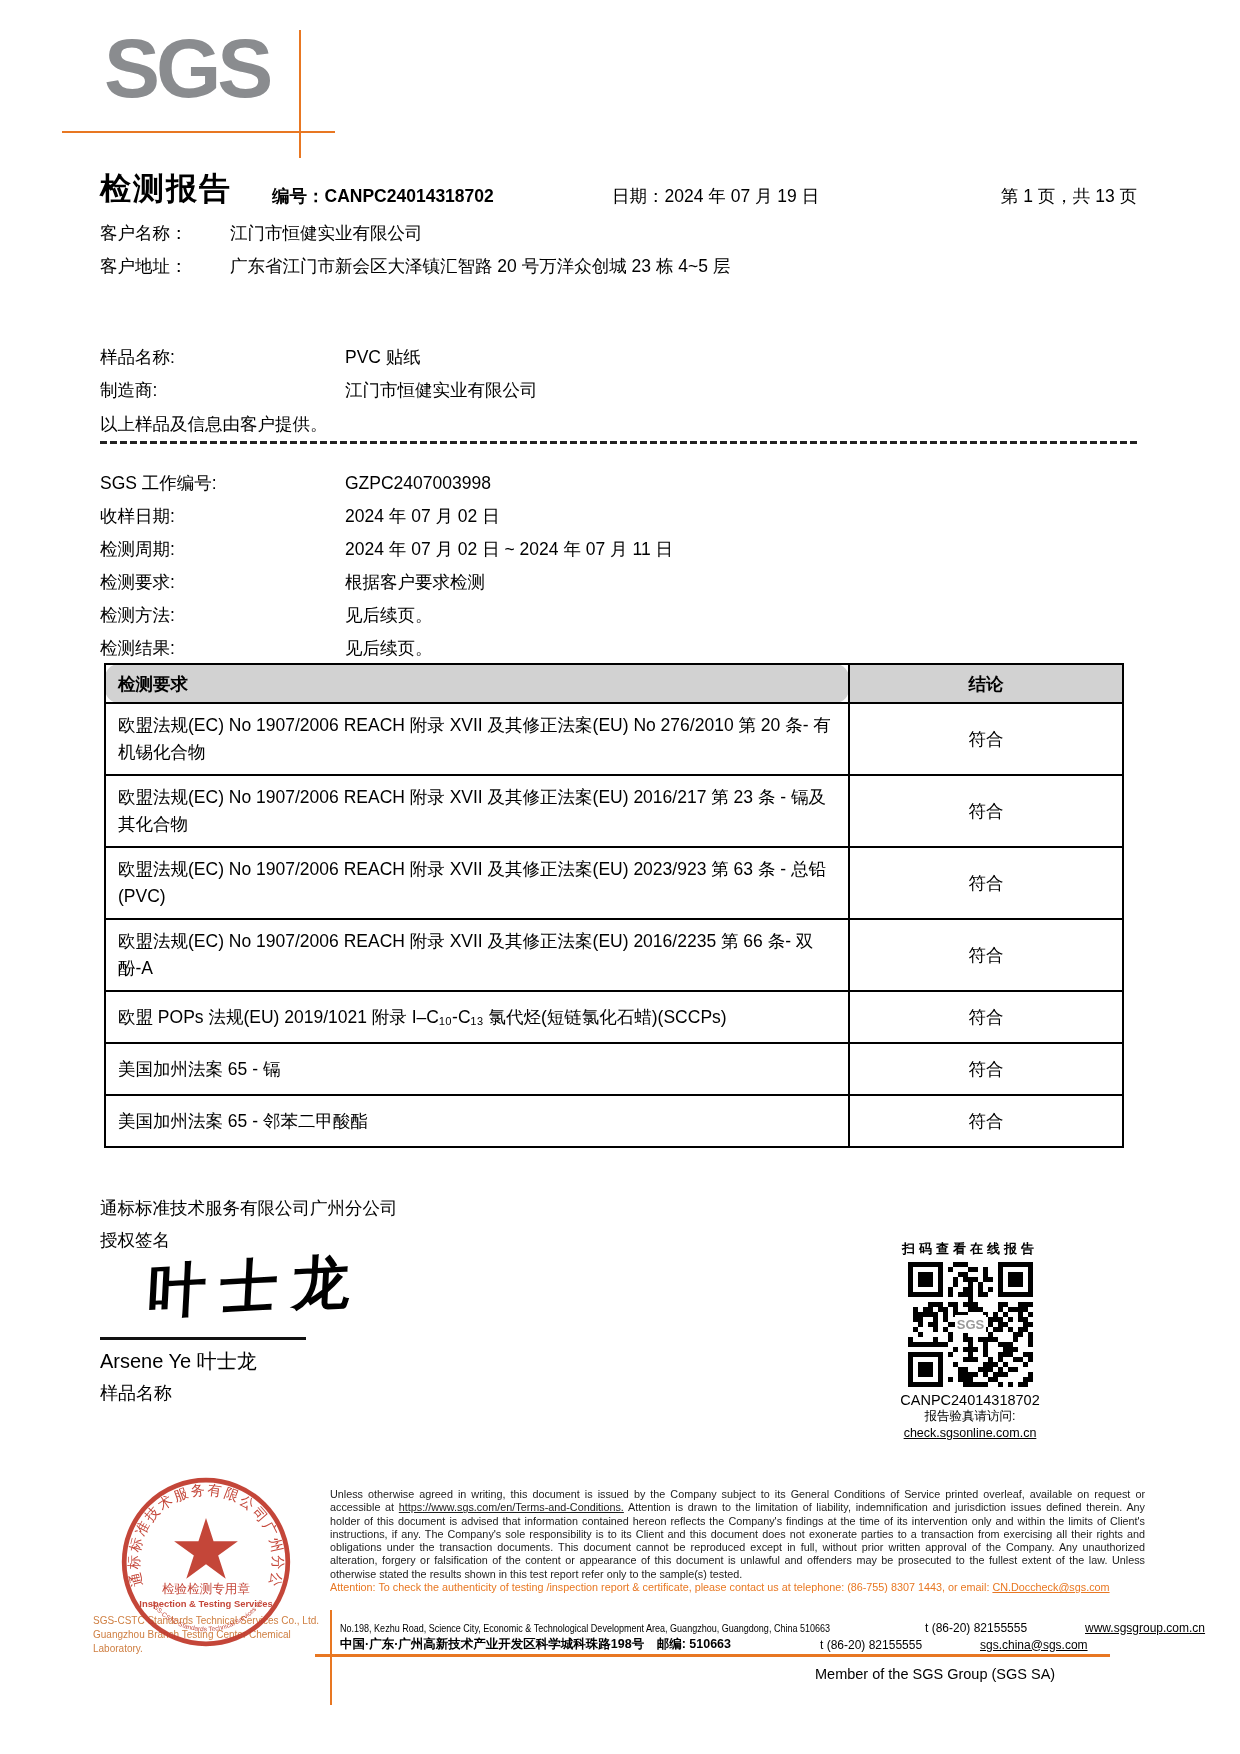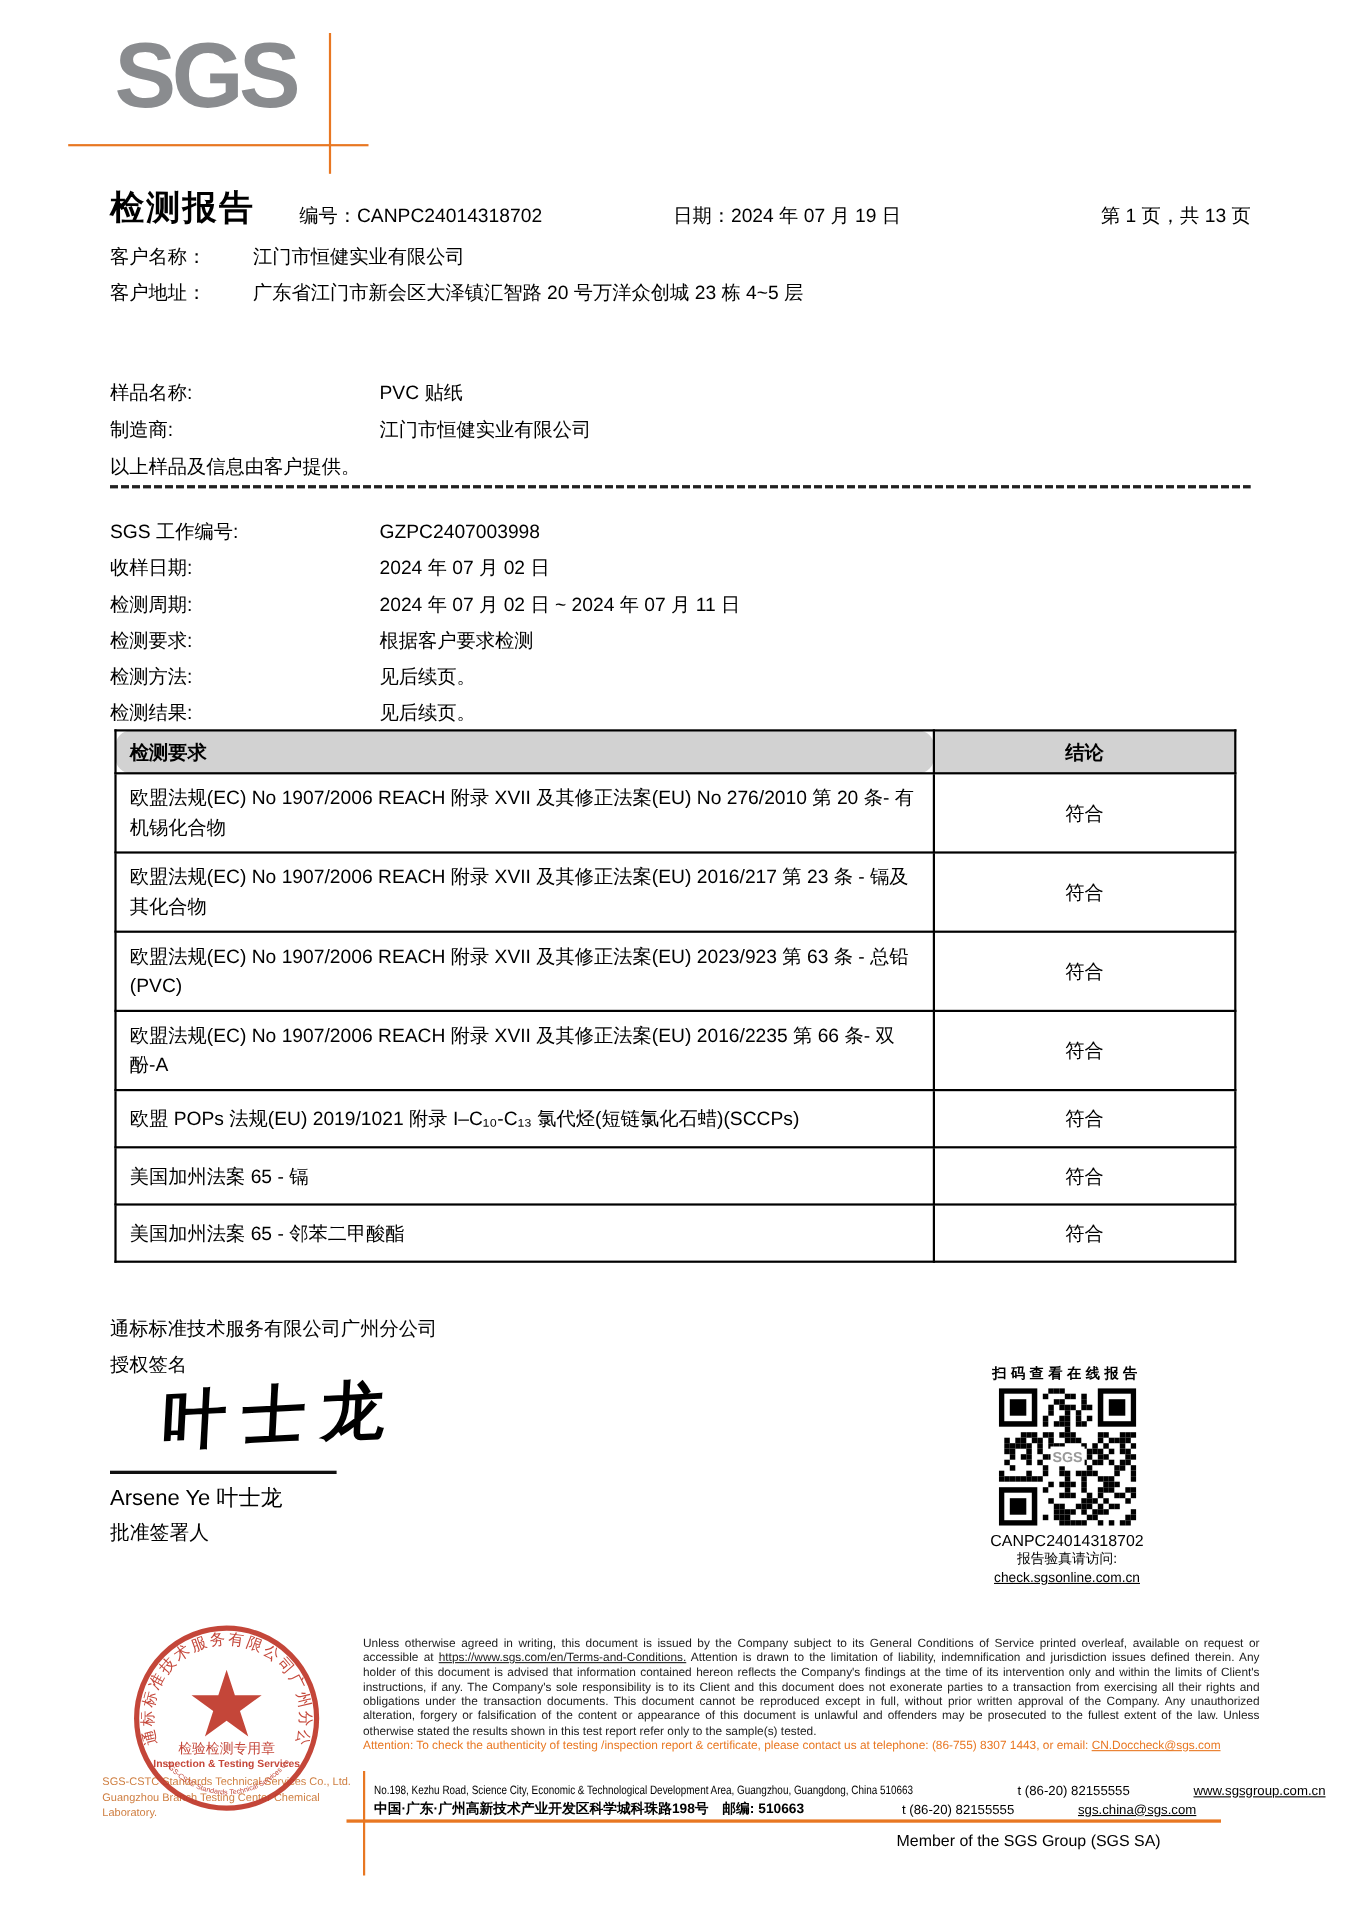--- a/index.html
+++ b/index.html
@@ -8,21 +8,21 @@
     font-family:"Liberation Sans","DejaVu Sans",sans-serif;color:#000;overflow:hidden;
   }
   
   .logo-text{position:absolute;left:104px;top:26px;font-size:84px;font-weight:700;
     color:#8a8c8f;letter-spacing:-4px;line-height:1;}
   .cross-v{position:absolute;left:299px;top:30px;width:2px;height:128px;background:#e87722;}
   .cross-h{position:absolute;left:62px;top:131px;width:273px;height:2px;background:#e87722;}
   
   .doc-title{position:absolute;left:100px;top:168px;font-size:31px;font-weight:700;letter-spacing:2px;text-align:right;}
   .meta{position:absolute;top:184px;font-size:17.5px;}
-  .meta-no{left:272px;}
+  .meta-no{left:272px;font-weight:bold;}
   .meta-date{left:612px;}
   .meta-page{right:103px;text-align:right;}
   
   .rows{position:absolute;left:100px;font-size:17.5px;}
   .irow{display:flex;height:33px;align-items:flex-start;line-height:22px;}
   .lab-sm{width:130px;flex:none;}
   .lab-lg{width:245px;flex:none;}
   .note-line{position:absolute;left:100px;top:412px;font-size:17.5px;}
   .dashline{position:absolute;left:100px;top:441px;width:1037px;height:3px;
     background:repeating-linear-gradient(90deg,#222 0 7px,transparent 7px 10px);}
@@ -170,21 +170,21 @@
           <td class="concl">符合</td>
         </tr>
   </tbody>
     </table>
 
   <div class="sig-company">通标标准技术服务有限公司广州分公司</div>
   <div class="sig-label">授权签名</div>
   <div class="sig-hand">叶士龙</div>
   <div class="sig-line"></div>
   <div class="sig-name">Arsene Ye 叶士龙</div>
-  <div class="sig-role">批准签署人</div>
+  <div class="sig-role">样品名称</div>
 
   <div class="qr-wrap">
     <div class="qr-caption">扫码查看在线报告</div>
     <svg id="qr-svg" class="qr-svg" width="125" height="125" viewBox="0 0 125 125">
       <rect x="0" y="0" width="125" height="125" fill="#fff"></rect>
       <g id="qr-modules">
           <rect x="45" y="0" width="5" height="5" fill="#000"></rect>
           <rect x="50" y="0" width="5" height="5" fill="#000"></rect>
           <rect x="55" y="0" width="5" height="5" fill="#000"></rect>
           <rect x="40" y="5" width="5" height="5" fill="#000"></rect>

